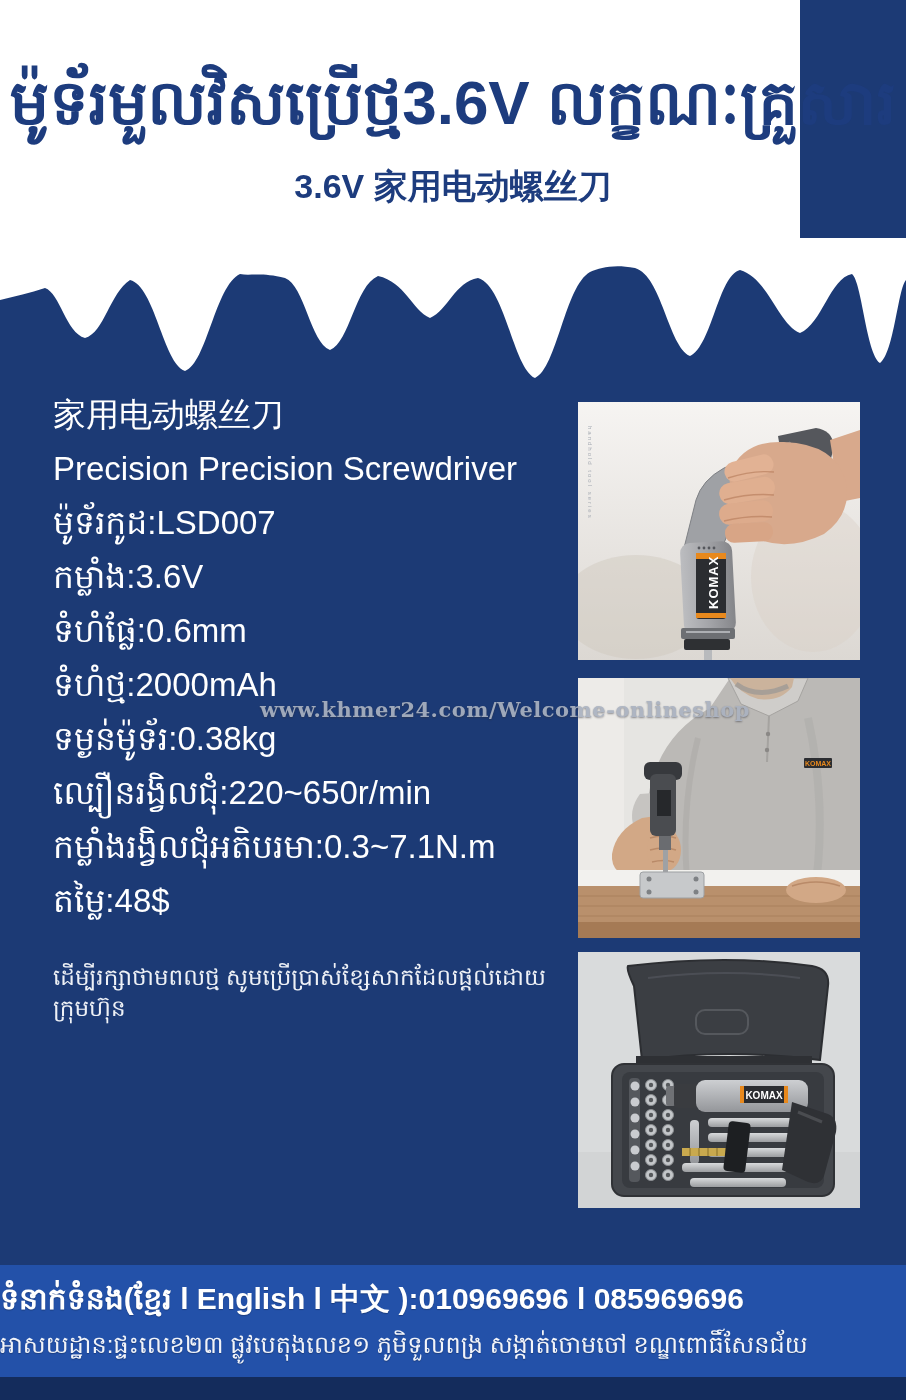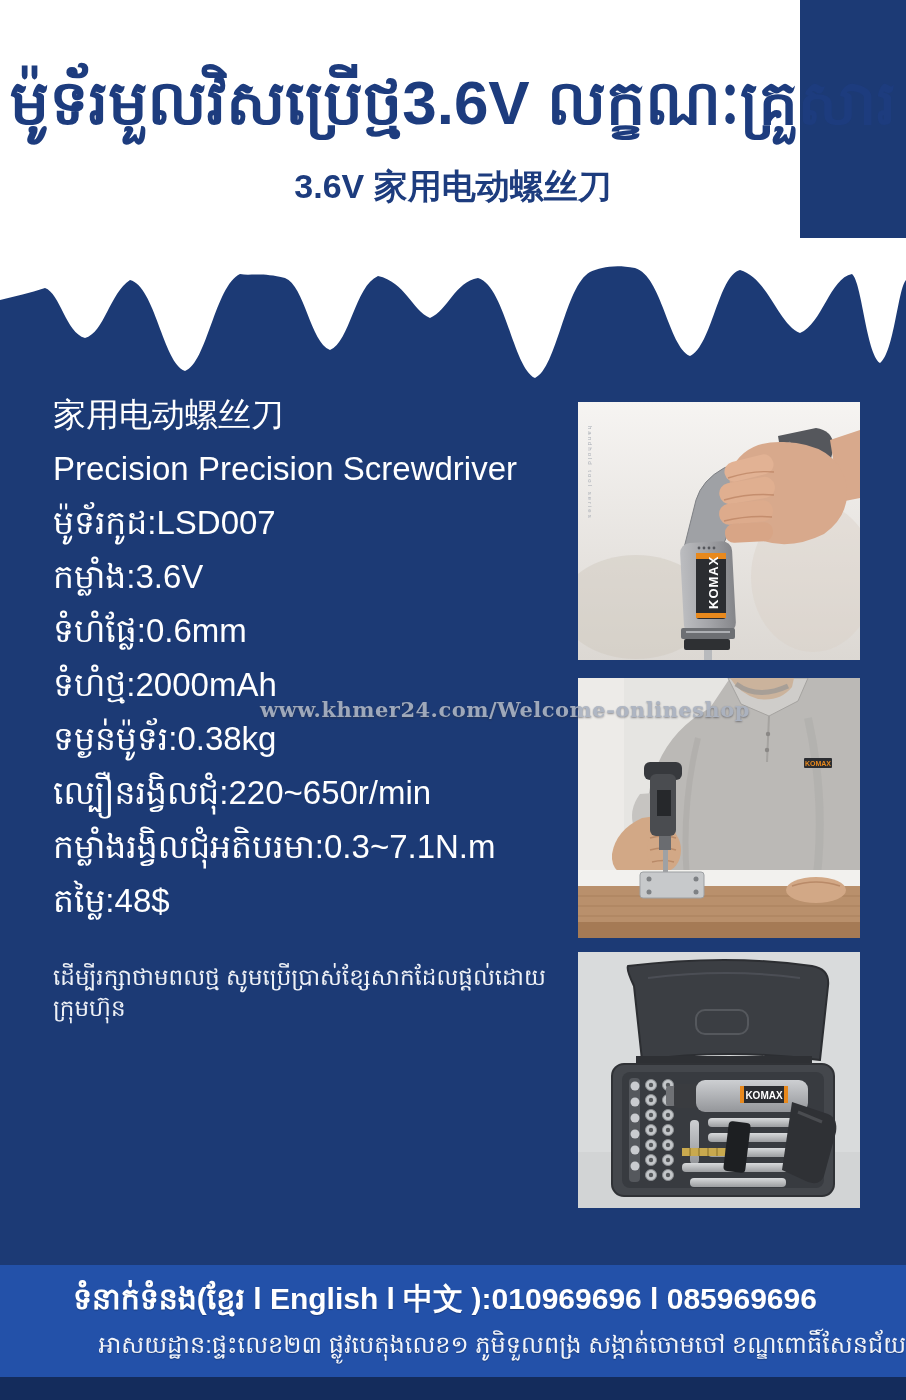--- a/index.html
+++ b/index.html
@@ -24,23 +24,23 @@
   .photo svg{display:block;}
   .photo-1{top:402px;height:258px;}
   .photo-2{top:678px;height:260px;}
   .photo-3{top:952px;height:256px;}
   
   .watermark{position:absolute;left:260px;top:697px;font-family:"DejaVu Serif",serif;
              font-weight:700;font-size:21px;letter-spacing:0.5px;color:#aab2c0;
              text-shadow:0 1px 2px rgba(45,45,55,0.55);opacity:0.92;white-space:nowrap;}
   
   .footer-band{position:absolute;left:0;top:1265px;width:906px;height:112px;background:#2351a9;}
-  .footer-contact{margin:14px 16px 0 0;text-align:center;color:#ffffff;font-size:30px;font-weight:600;
+  .footer-contact{margin:14px 16px 0 0;text-align:left;color:#ffffff;font-size:30px;font-weight:600;
                   text-shadow:0 1px 1px rgba(0,0,0,0.25);}
-  .footer-address{margin:6px 0 0 0;text-align:right;color:#f2f4f9;font-size:24px;font-weight:400;
+  .footer-address{margin:6px 0 0 0;text-align:left;color:#f2f4f9;font-size:24px;font-weight:400;
                   text-shadow:0 1px 1px rgba(0,0,0,0.25);}
   .footer-strip{position:absolute;left:0;top:1377px;width:906px;height:23px;background:#142c5c;}
 </style>
 </head>
 <body>
 
 <div class="poster">
 
   <div class="top-section">
     <h1 class="title-kh">ម៉ូទ័រមួលវិសប្រើថ្ម3.6V លក្ខណៈគ្រួសារ</h1>

